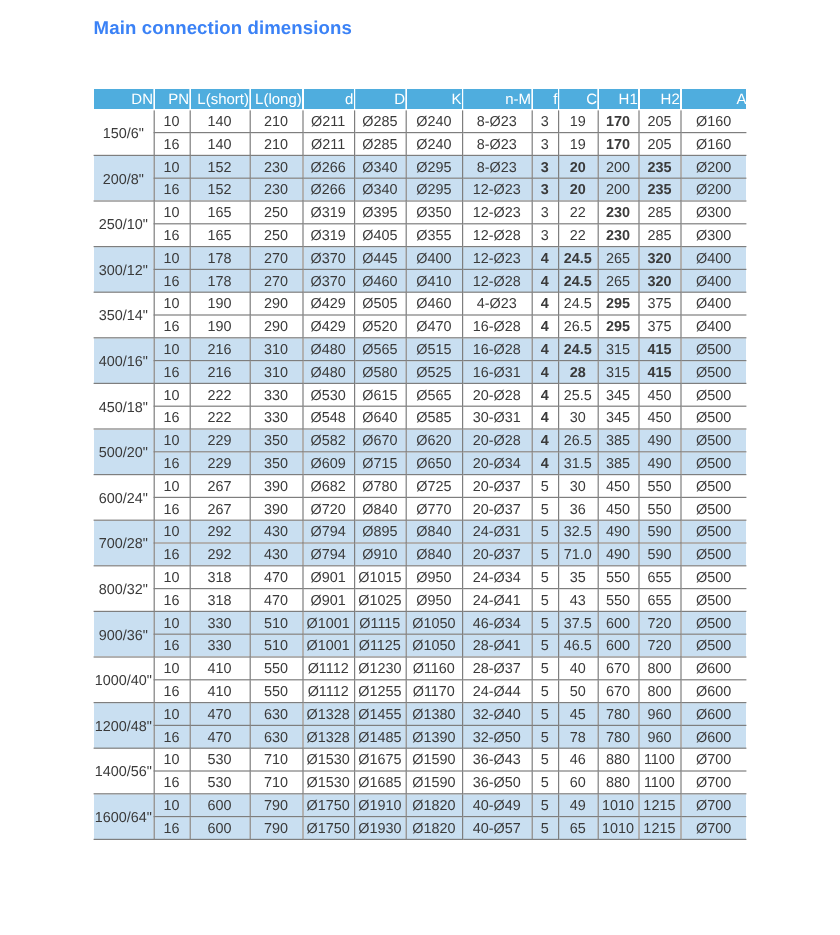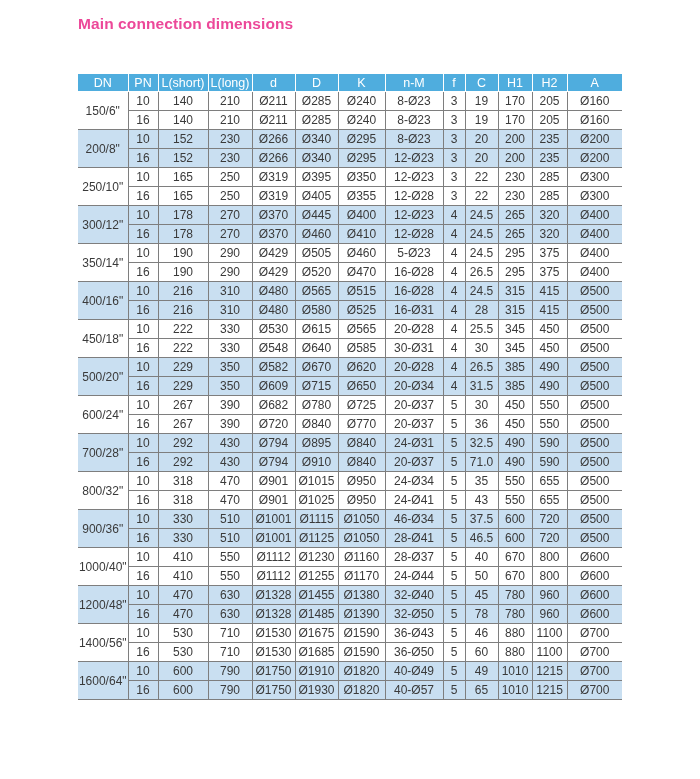--- a/index.html
+++ b/index.html
@@ -1,35 +1,35 @@
 <!DOCTYPE html>
 <html><head>
 <meta charset="utf-8">
 <style>
   html,body{margin:0;padding:0;background:#fff;}
   body{width:700px;height:779px;position:relative;font-family:"Liberation Sans",sans-serif;overflow:hidden;}
   .page{position:absolute;inset:0;background:#ffffff;}
-  .title{position:absolute;left:78px;top:15px;font-size:15.5px;font-weight:600;color:#ec4899;letter-spacing:.1px;}
+  .title{position:absolute;left:78px;top:15px;font-size:15.5px;font-weight:600;color:#3b82f6;letter-spacing:.1px;}
   table.dim{position:absolute;left:78px;top:74px;width:544px;border-collapse:collapse;table-layout:fixed;}
   table.dim th{
     background:#4fadde;color:#ffffff;font-weight:400;font-size:12.5px;height:17px;padding:0;
     border-left:1px solid #ffffff;border-right:1px solid #ffffff;border-bottom:1px solid #ffffff;
-    white-space:nowrap;overflow:hidden;text-align:center;vertical-align:middle;
+    white-space:nowrap;overflow:hidden;text-align:right;vertical-align:middle;
   }
   table.dim th:first-child{border-left:none;}
   table.dim th:last-child{border-right:none;}
   table.dim td{
     border:1px solid #7e7e7e;height:18px;line-height:18px;padding:0;
     text-align:center;vertical-align:middle;font-size:12px;color:#3a3a3a;
     white-space:nowrap;overflow:hidden;background:#ffffff;
   }
   table.dim td.dn{border-left:none;}
   table.dim tr td:last-child{border-right:none;}
   table.dim tr.shaded td{background:#c9dff1;}
-  table.dim td.b{font-weight:400;margin-top:48px;}
+  table.dim td.b{font-weight:700;margin-top:48px;}
 </style>
 </head>
 <body>
 
 <div class="page">
   <div class="title">Main connection dimensions</div>
 
   <table class="dim">
     <colgroup>
       <col style="width:50px">
@@ -181,21 +181,21 @@
           <td>Ø400</td>
         </tr>
         <tr>
           <td rowspan="2" class="dn">350/14"</td>
           <td>10</td>
           <td>190</td>
           <td>290</td>
           <td>Ø429</td>
           <td>Ø505</td>
           <td>Ø460</td>
-          <td>5-Ø23</td>
+          <td>4-Ø23</td>
           <td class="b">4</td>
           <td>24.5</td>
           <td class="b">295</td>
           <td>375</td>
           <td>Ø400</td>
         </tr>
         <tr>
           <td>16</td>
           <td>190</td>
           <td>290</td>

